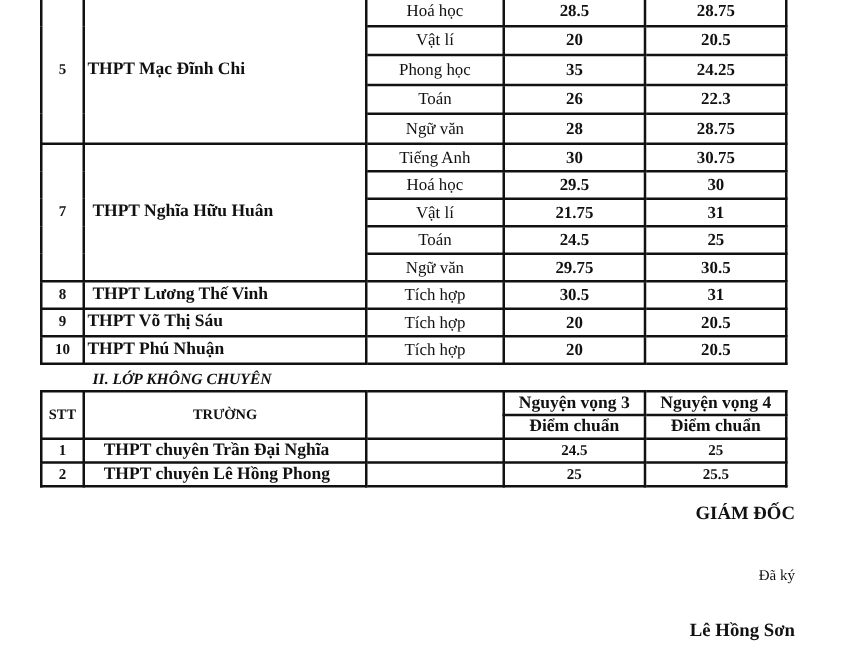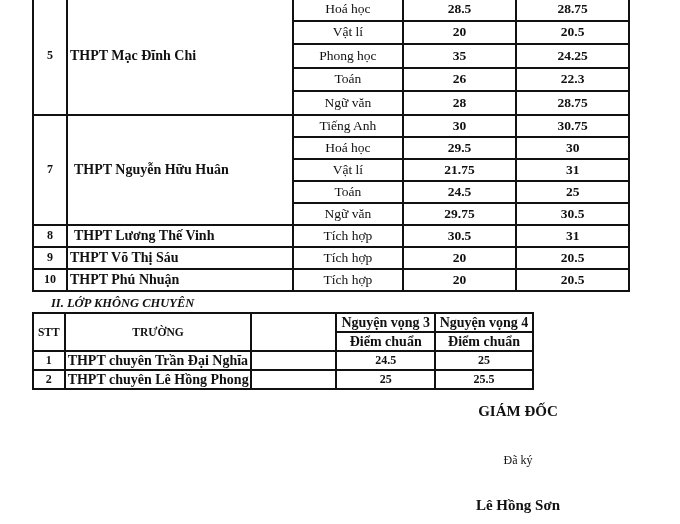--- a/index.html
+++ b/index.html
@@ -17,35 +17,35 @@
   #tbl1 col.c-nv2 { width: 113px; }
   #tbl1 tr { height: 22px; }
   #tbl1 tr.r-tall { height: 23.5px; }
 
   .stt { font-weight: bold; font-size: 12px; }
   .school { text-align: left; font-weight: bold; font-size: 14px; padding-left: 2px; }
   .school.pad { padding-left: 6px; }
   .subj { font-size: 13.5px; }
   .score { font-weight: bold; font-size: 13.5px; }
 
-  #sec2-title { position: absolute; left: 51px; top: 296px; font-size: 12.5px; font-weight: bold; font-style: italic; }
+  #sec2-title { position: absolute; left: 74px; top: 296px; font-size: 12.5px; font-weight: bold; font-style: italic; }
 
-  #tbl2 { left: 32px; top: 312px; width: 502px; }
+  #tbl2 { left: 32px; top: 312px; width: 598px; }
   #tbl2 col.c-stt { width: 34px; }
   #tbl2 col.c-school { width: 227px; }
   #tbl2 col.c-blank { width: 110px; }
   #tbl2 col.c-nv1 { width: 114px; }
   #tbl2 col.c-nv2 { width: 113px; }
   #tbl2 tr { height: 19px; }
   #tbl2 .hdr-small { font-weight: bold; font-size: 14px; }
   #tbl2 .hdr-main { font-weight: bold; font-size: 11.5px; }
-  #tbl2 .school { font-size: 14px; padding-left: 2px; }
+  #tbl2 .school { font-size: 14px; padding-left: 15px; }
   #tbl2 .score { font-size: 12px; }
 
-  .sig { position: absolute; text-align: center; width: 200px; left: 418px; }
+  .sig { position: absolute; text-align: right; width: 200px; left: 436px; }
   #sig-title { top: 403px; font-weight: bold; font-size: 15px; }
   #sig-status { top: 453px; font-size: 12px; }
   #sig-name { top: 497px; font-weight: bold; font-size: 15px; }
 </style>
 </head>
 <body>
 
 <table id="tbl1">
   <colgroup>
     <col class="c-stt">
@@ -79,21 +79,21 @@
       <td class="score">22.3</td>
     </tr>
     <tr class="r-tall">
       <td class="subj">Ngữ văn</td>
       <td class="score">28</td>
       <td class="score">28.75</td>
     </tr>
 
     <tr>
       <td rowspan="5" class="stt">7</td>
-      <td rowspan="5" class="school pad">THPT Nguyễn Hữu Huân</td>
+      <td rowspan="5" class="school pad">THPT Nghĩa Hữu Huân</td>
       <td class="subj">Tiếng Anh</td>
       <td class="score">30</td>
       <td class="score">30.75</td>
     </tr>
     <tr>
       <td class="subj">Hoá học</td>
       <td class="score">29.5</td>
       <td class="score">30</td>
     </tr>
     <tr>

